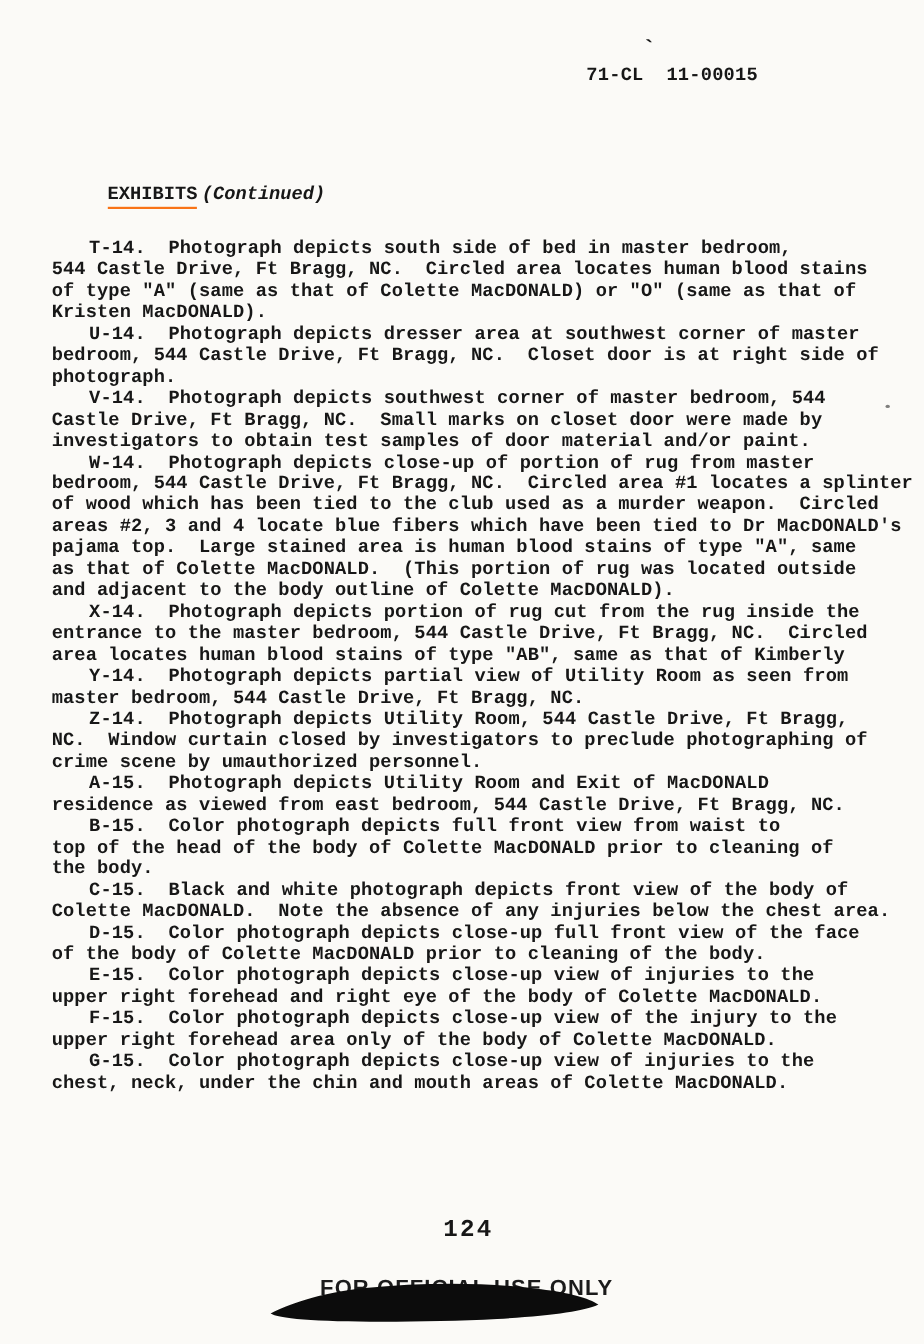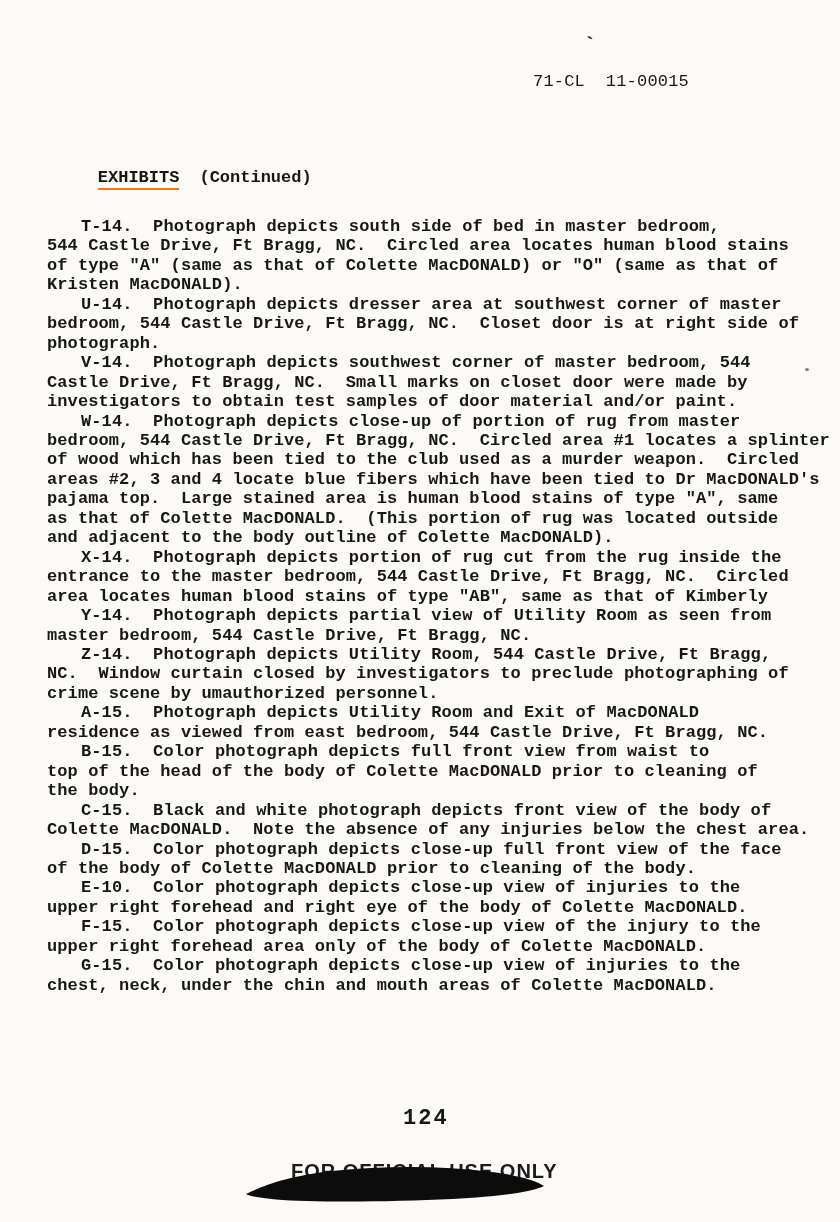--- a/index.html
+++ b/index.html
@@ -10,24 +10,23 @@
     background: #fbfaf7;
     font-family: "Liberation Mono", "DejaVu Sans Mono", monospace;
     color: #171717;
     overflow: hidden;
   }
   .case-number {
     position: absolute;
     left: 533px;
     top: 60px;
     font-size: 17px;
-    font-weight: 400;
+    font-weight: 700;
     letter-spacing: 0.2px;
     white-space: pre;
-    margin-top: 12px;
   }
   .stray-mark {
     position: absolute;
     left: 584px;
     top: 34px;
     font-size: 20px;
     font-weight: 700;
   }
   .heading {
     position: absolute;
@@ -35,21 +34,21 @@
     top: 149px;
     font-size: 17px;
     font-weight: 700;
     white-space: pre;
   }
   .heading-title {
     display: inline-block;
     border-bottom: 2px solid #f97316;
     padding-bottom: 1px;
   }
-  .heading-cont { margin-left: 20px; }
+  .heading-cont { margin-left: 4px; font-style: italic; }
   .doc-body {
     position: absolute;
     left: 47px;
     top: 197px;
     width: 793px;
     margin-top: 20px;
   }
   .para {
     margin: 0;
     white-space: pre;
@@ -137,21 +136,21 @@
 crime scene by umauthorized personnel.</p>
     <p class="para">A-15.  Photograph depicts Utility Room and Exit of MacDONALD
 residence as viewed from east bedroom, 544 Castle Drive, Ft Bragg, NC.</p>
     <p class="para">B-15.  Color photograph depicts full front view from waist to
 top of the head of the body of Colette MacDONALD prior to cleaning of
 the body.</p>
     <p class="para">C-15.  Black and white photograph depicts front view of the body of
 Colette MacDONALD.  Note the absence of any injuries below the chest area.</p>
     <p class="para">D-15.  Color photograph depicts close-up full front view of the face
 of the body of Colette MacDONALD prior to cleaning of the body.</p>
-    <p class="para">E-10.  Color photograph depicts close-up view of injuries to the
+    <p class="para">E-15.  Color photograph depicts close-up view of injuries to the
 upper right forehead and right eye of the body of Colette MacDONALD.</p>
     <p class="para">F-15.  Color photograph depicts close-up view of the injury to the
 upper right forehead area only of the body of Colette MacDONALD.</p>
     <p class="para">G-15.  Color photograph depicts close-up view of injuries to the
 chest, neck, under the chin and mouth areas of Colette MacDONALD.</p>
   </div>
 
   <div class="speck" style="left:805px; top:368px;"></div>
 
   <div class="page-number">124</div>

